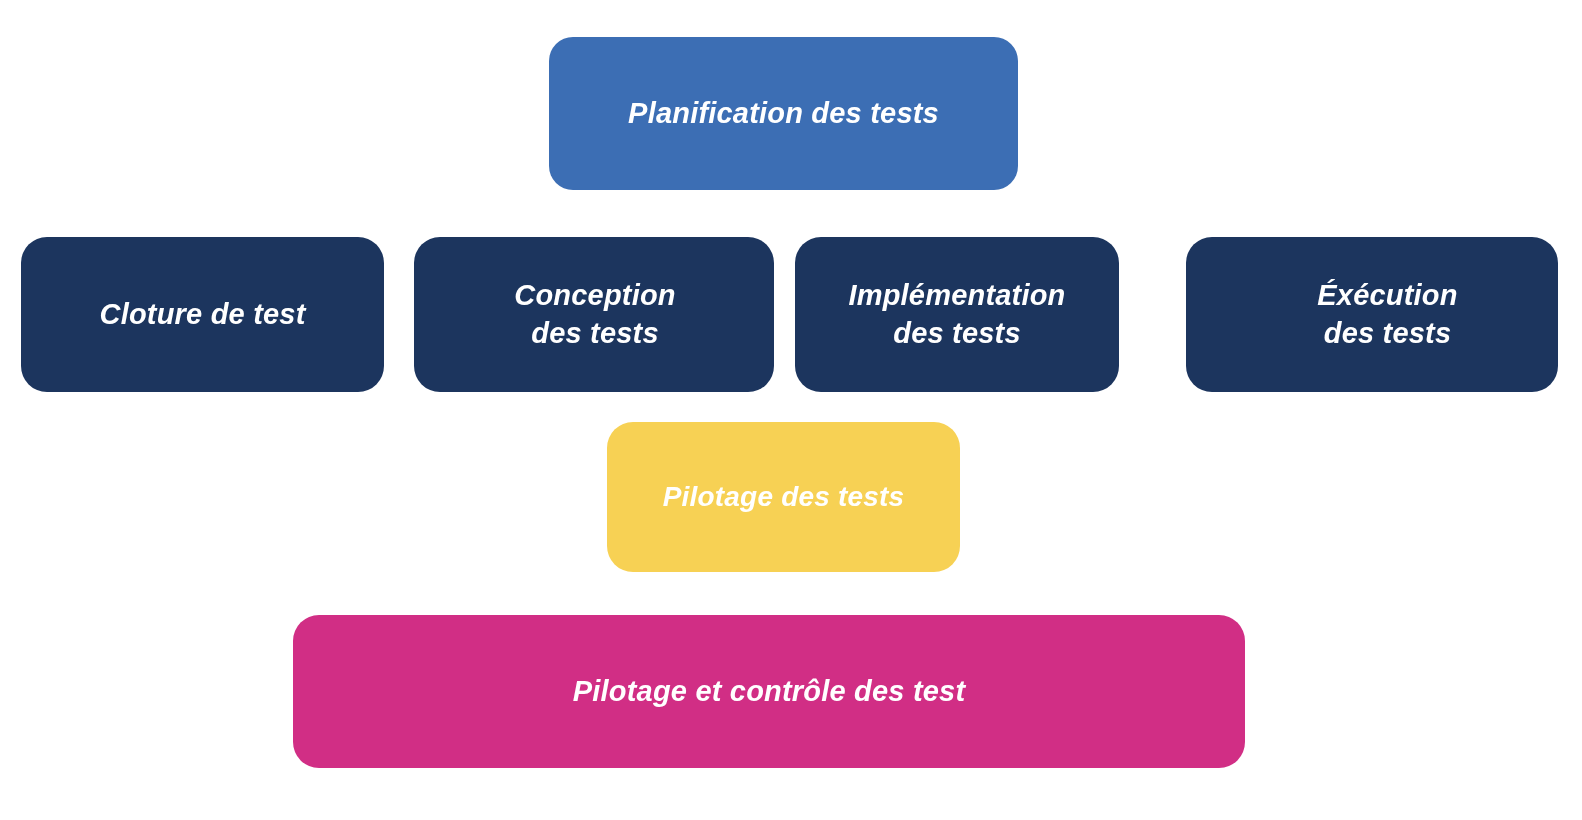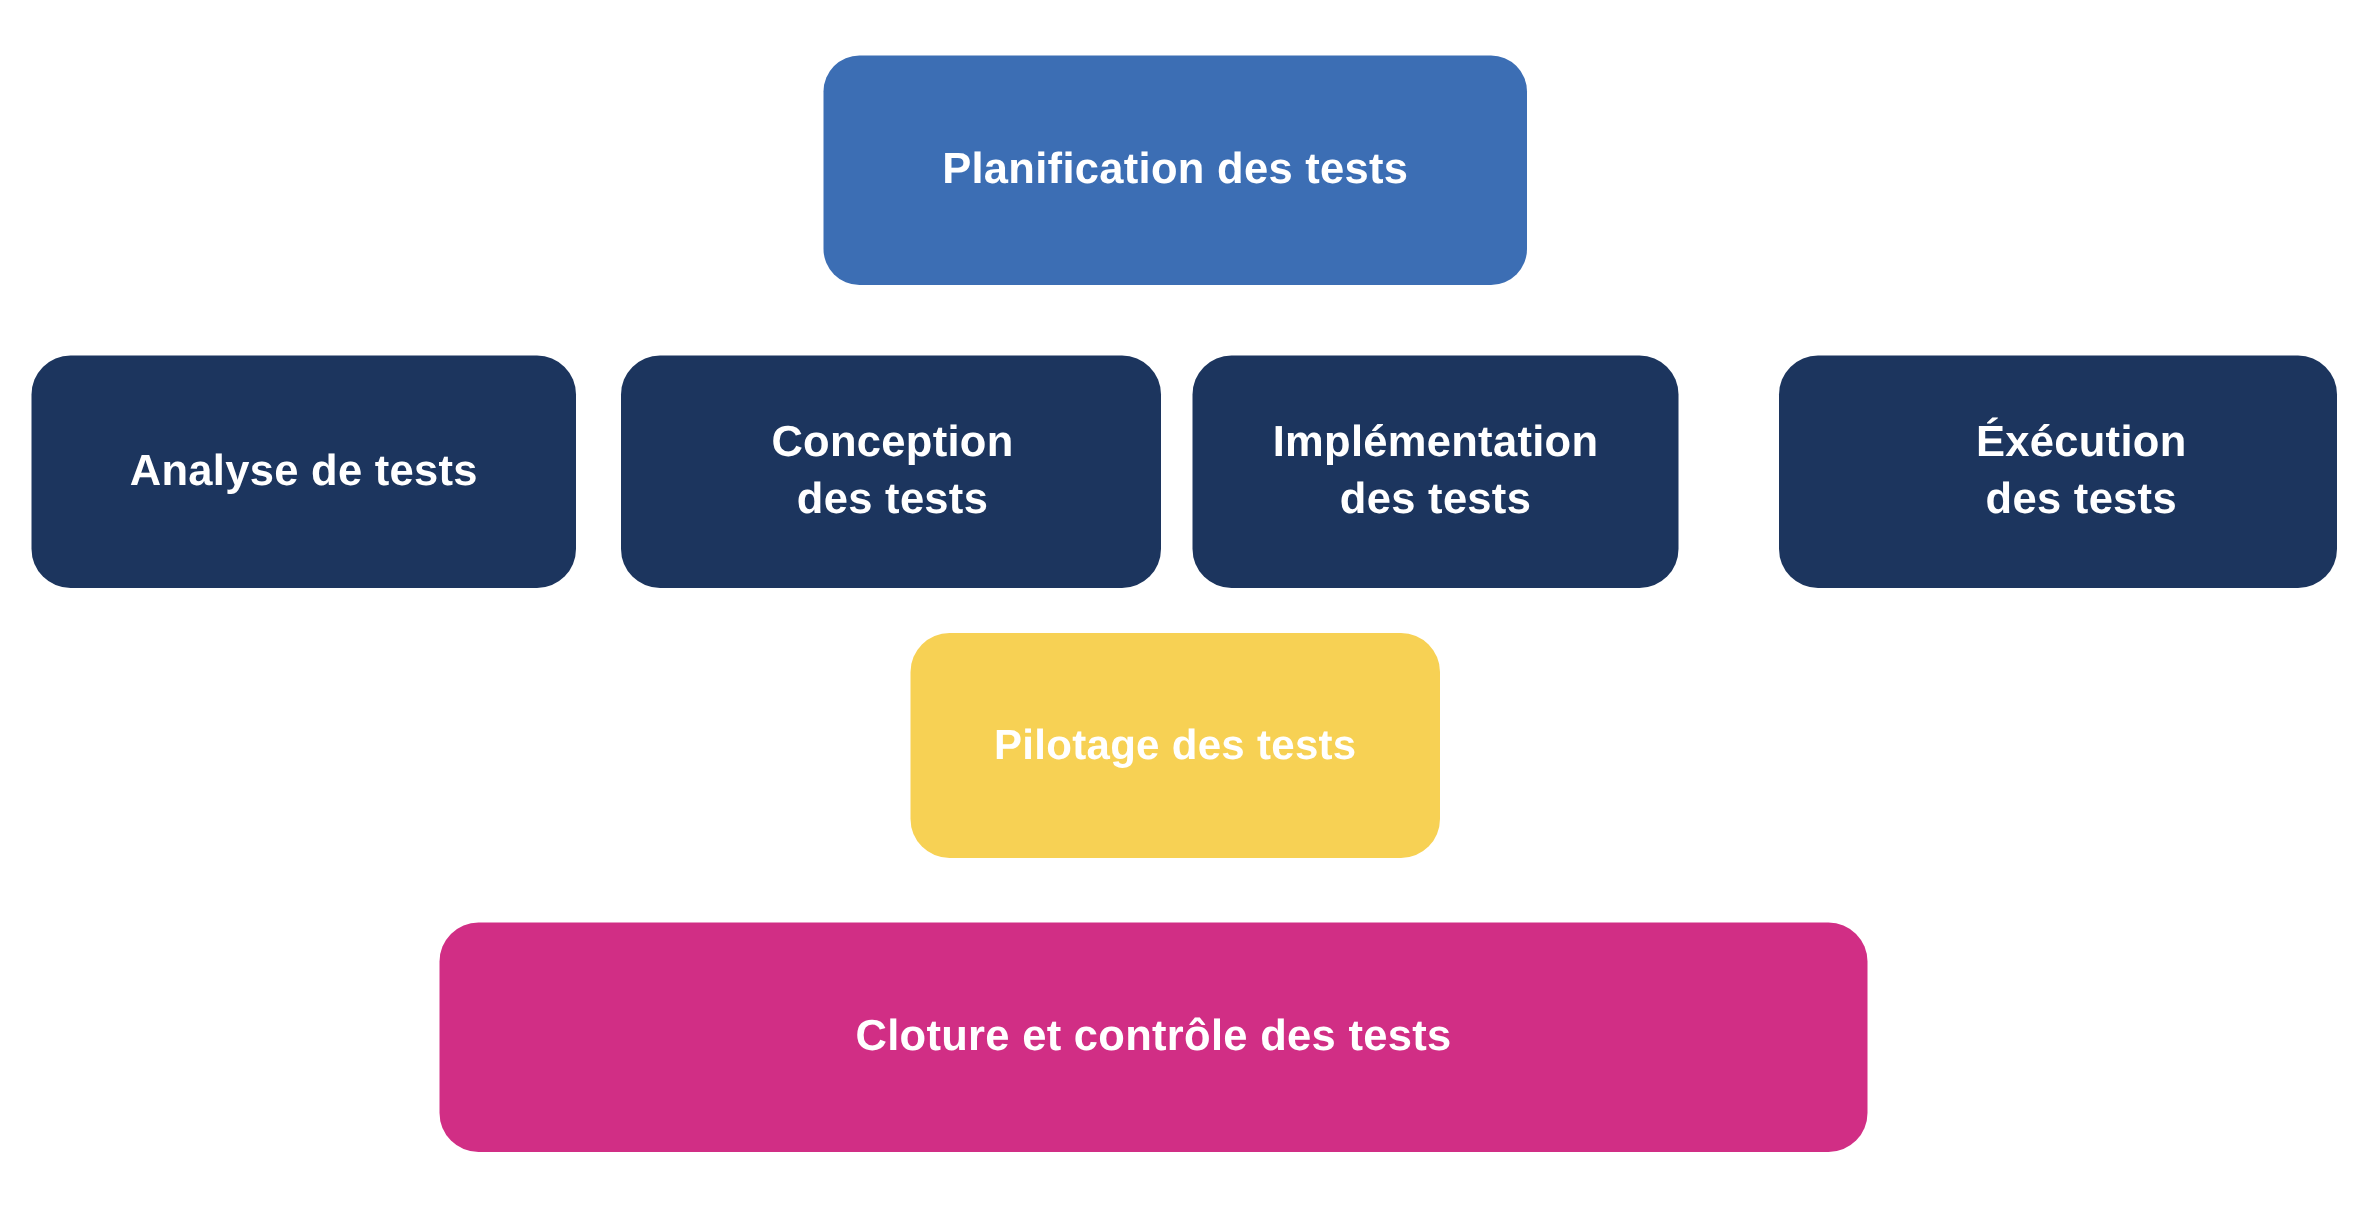--- a/index.html
+++ b/index.html
@@ -28,20 +28,21 @@
     line-height: 1.28;
     box-sizing: border-box;
     padding: 6px 14px;
     border-radius: 26px;
     letter-spacing: 0.2px;
     -webkit-font-smoothing: antialiased;
   }
   .node .label {
     display: block;
     width: 100%;
+    font-style: italic;
   }
 
   
   #node-planning {
     left: 549px;
     top: 37px;
     width: 469px;
     height: 153px;
     background: #3c6eb4;
     font-size: 29px;
@@ -86,21 +87,21 @@
 </head>
 <body>
 
 <div id="canvas">
 
   <div class="node" id="node-planning">
     <span class="label">Planification des tests</span>
   </div>
 
   <div class="node node-stage" id="node-analysis">
-    <span class="label">Analyse de tests</span>
+    <span class="label">Cloture de test</span>
   </div>
 
   <div class="node node-stage" id="node-design">
     <span class="label">
       <span>Conception</span><br>
       <span>des tests</span>
     </span>
   </div>
 
   <div class="node node-stage" id="node-implementation">
@@ -115,16 +116,16 @@
       <span>Éxécution</span><br>
       <span>des tests</span>
     </span>
   </div>
 
   <div class="node" id="node-closure">
     <span class="label">Pilotage des tests</span>
   </div>
 
   <div class="node" id="node-monitoring">
-    <span class="label">Cloture et contrôle des tests</span>
+    <span class="label">Pilotage et contrôle des test</span>
   </div>
 
 </div>
 
 </body></html>

